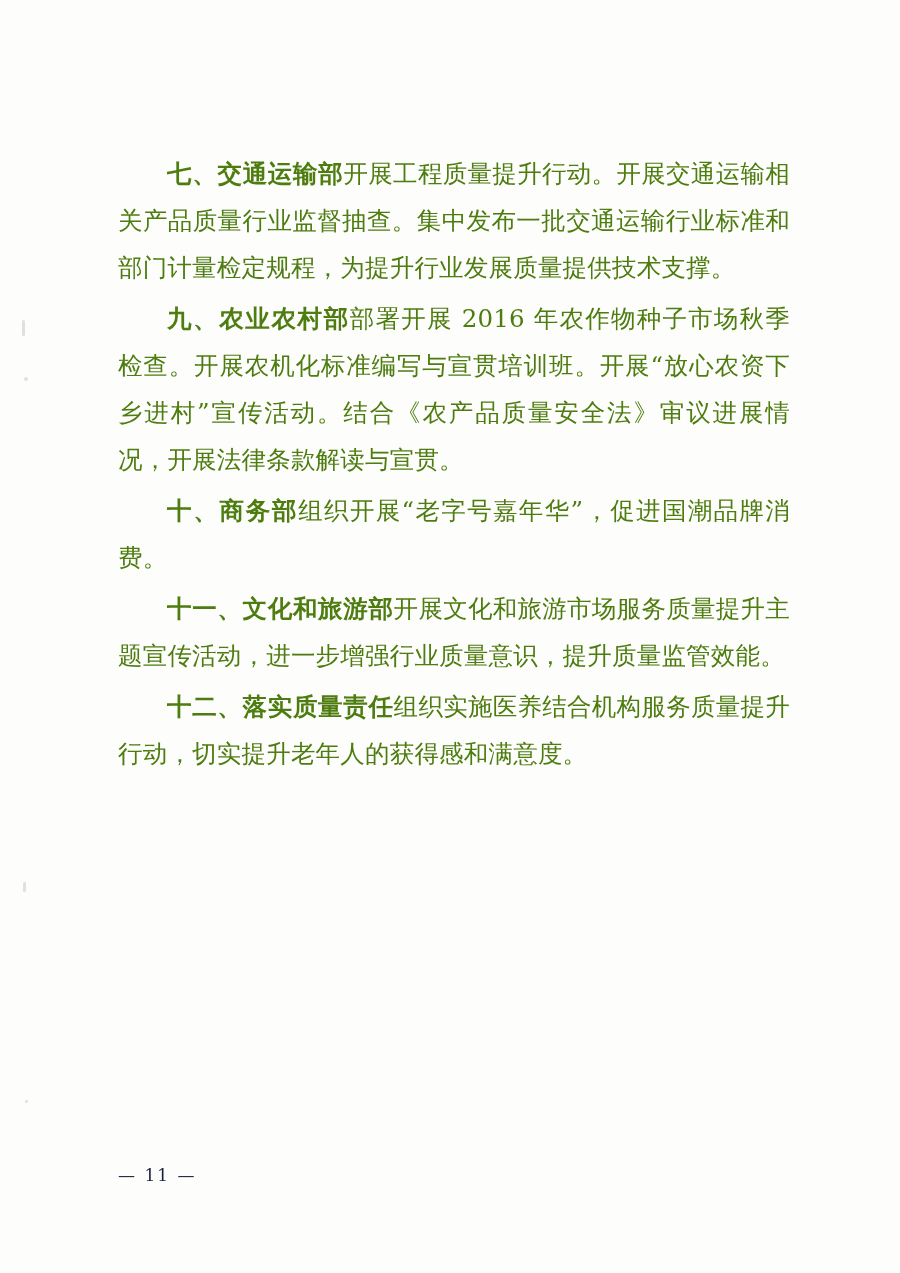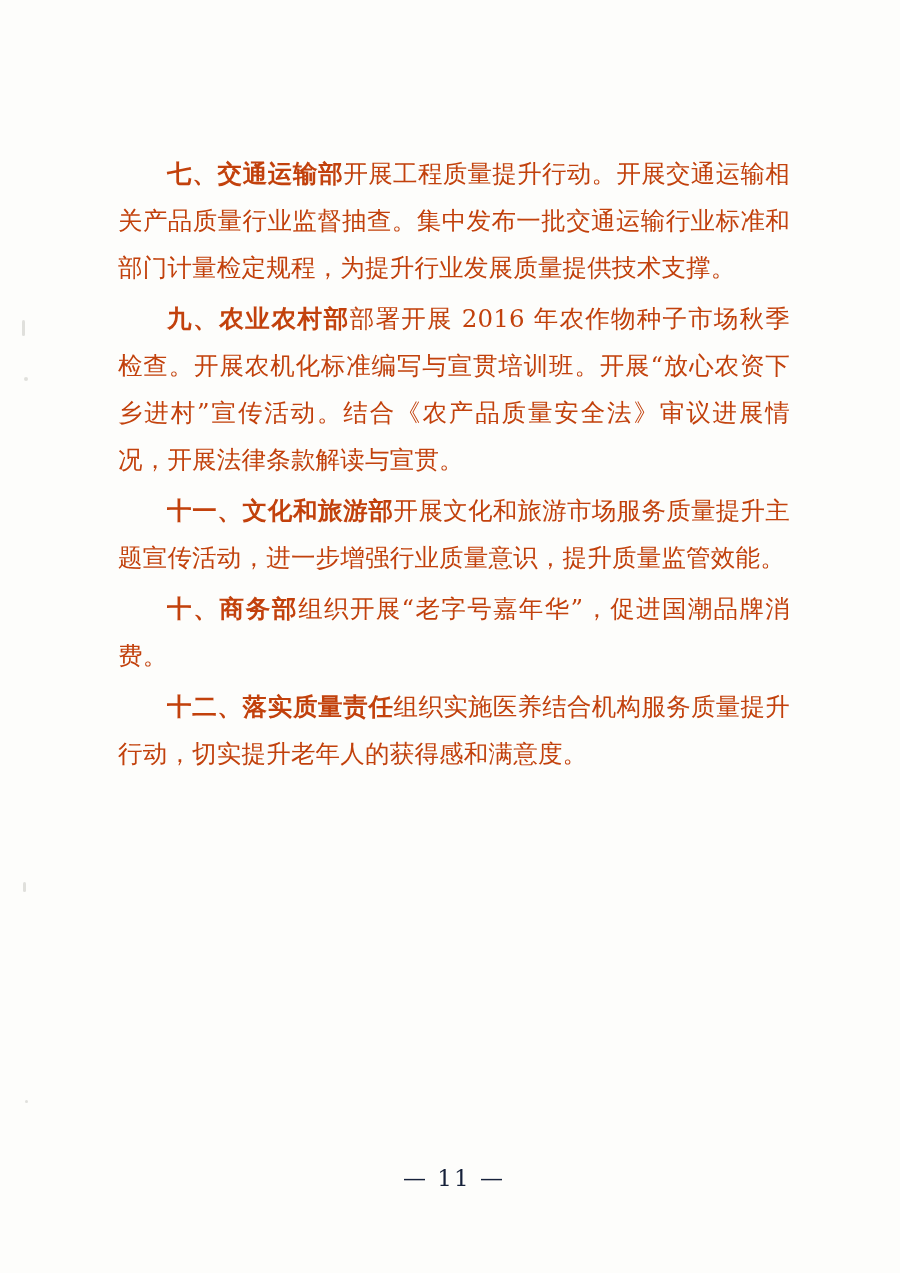--- a/index.html
+++ b/index.html
@@ -27,35 +27,35 @@
     width: 672px;
   }
   p.para {
     margin: 0 0 4px 0;
     font-size: 24.5px;
     line-height: 47px;
     text-align: justify;
     text-justify: inter-ideograph;
     text-indent: 2em;
     letter-spacing: 0.2px;
-    color: #c2410c;
+    color: #4d7c0f;
     font-family: "DejaVu Serif", "Liberation Serif", serif;
   }
   p.para .lead {
     font-weight: bold;
     letter-spacing: 0.6px;
   }
   .pagenum {
     position: absolute;
     left: 0;
     top: 1015px;
     width: 672px;
-    text-align: center;
+    text-align: left;
     padding-right: 8px;
-    font-size: 23px;
+    font-size: 17px;
     color: #16213a;
     letter-spacing: 2px;
     font-family: "DejaVu Serif", "Liberation Serif", serif;
   }
   
   .speck {
     position: absolute;
     background: #c9c9c3;
     border-radius: 50%;
     opacity: .55;
@@ -75,23 +75,23 @@
   <span class="speck s3"></span>
   <span class="speck s4"></span>
 
   <div class="page-inner">
 
     <p class="para"><span class="lead">七、交通运输部</span><span>开展工程质量提升行动。开展交通运输相关产品质量行业监督抽查。集中发布一批交通运输行业标准和部门计量检定规程，为提升行业发展质量提供技术支撑。</span></p>
 
 
     <p class="para"><span class="lead">九、农业农村部</span><span>部署开展 2016 年农作物种子市场秋季检查。开展农机化标准编写与宣贯培训班。开展“放心农资下乡进村”宣传活动。结合《农产品质量安全法》审议进展情况，开展法律条款解读与宣贯。</span></p>
 
+    <p class="para"><span class="lead">十、商务部</span><span>组织开展“老字号嘉年华”，促进国潮品牌消费。</span></p>
+
     <p class="para"><span class="lead">十一、文化和旅游部</span><span>开展文化和旅游市场服务质量提升主题宣传活动，进一步增强行业质量意识，提升质量监管效能。</span></p>
-
-    <p class="para"><span class="lead">十、商务部</span><span>组织开展“老字号嘉年华”，促进国潮品牌消费。</span></p>
 
     <p class="para"><span class="lead">十二、落实质量责任</span><span>组织实施医养结合机构服务质量提升行动，切实提升老年人的获得感和满意度。</span></p>
 
 
 
     <div class="pagenum">— 11 —</div>
 
   </div>
 </div>
 

